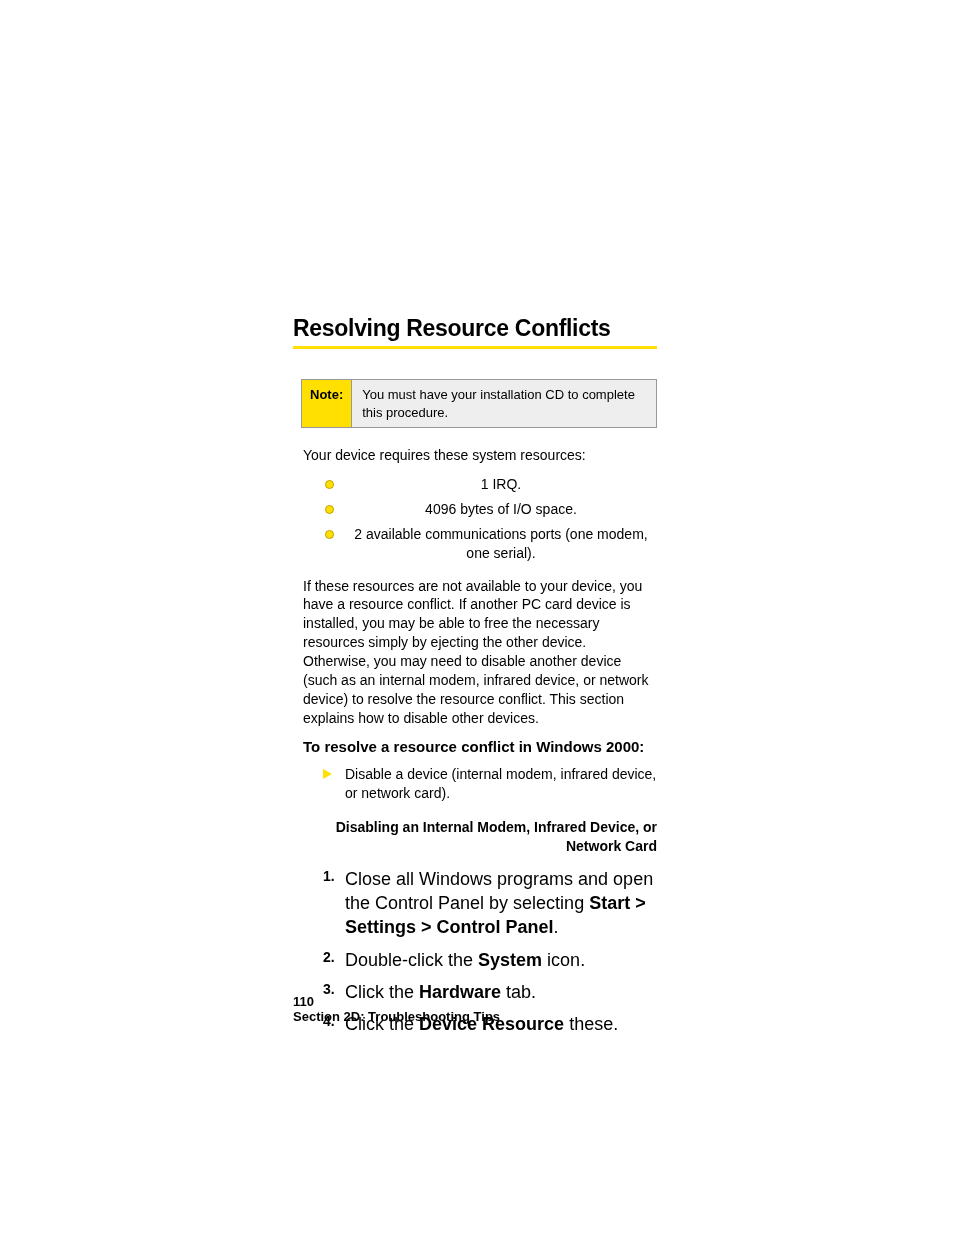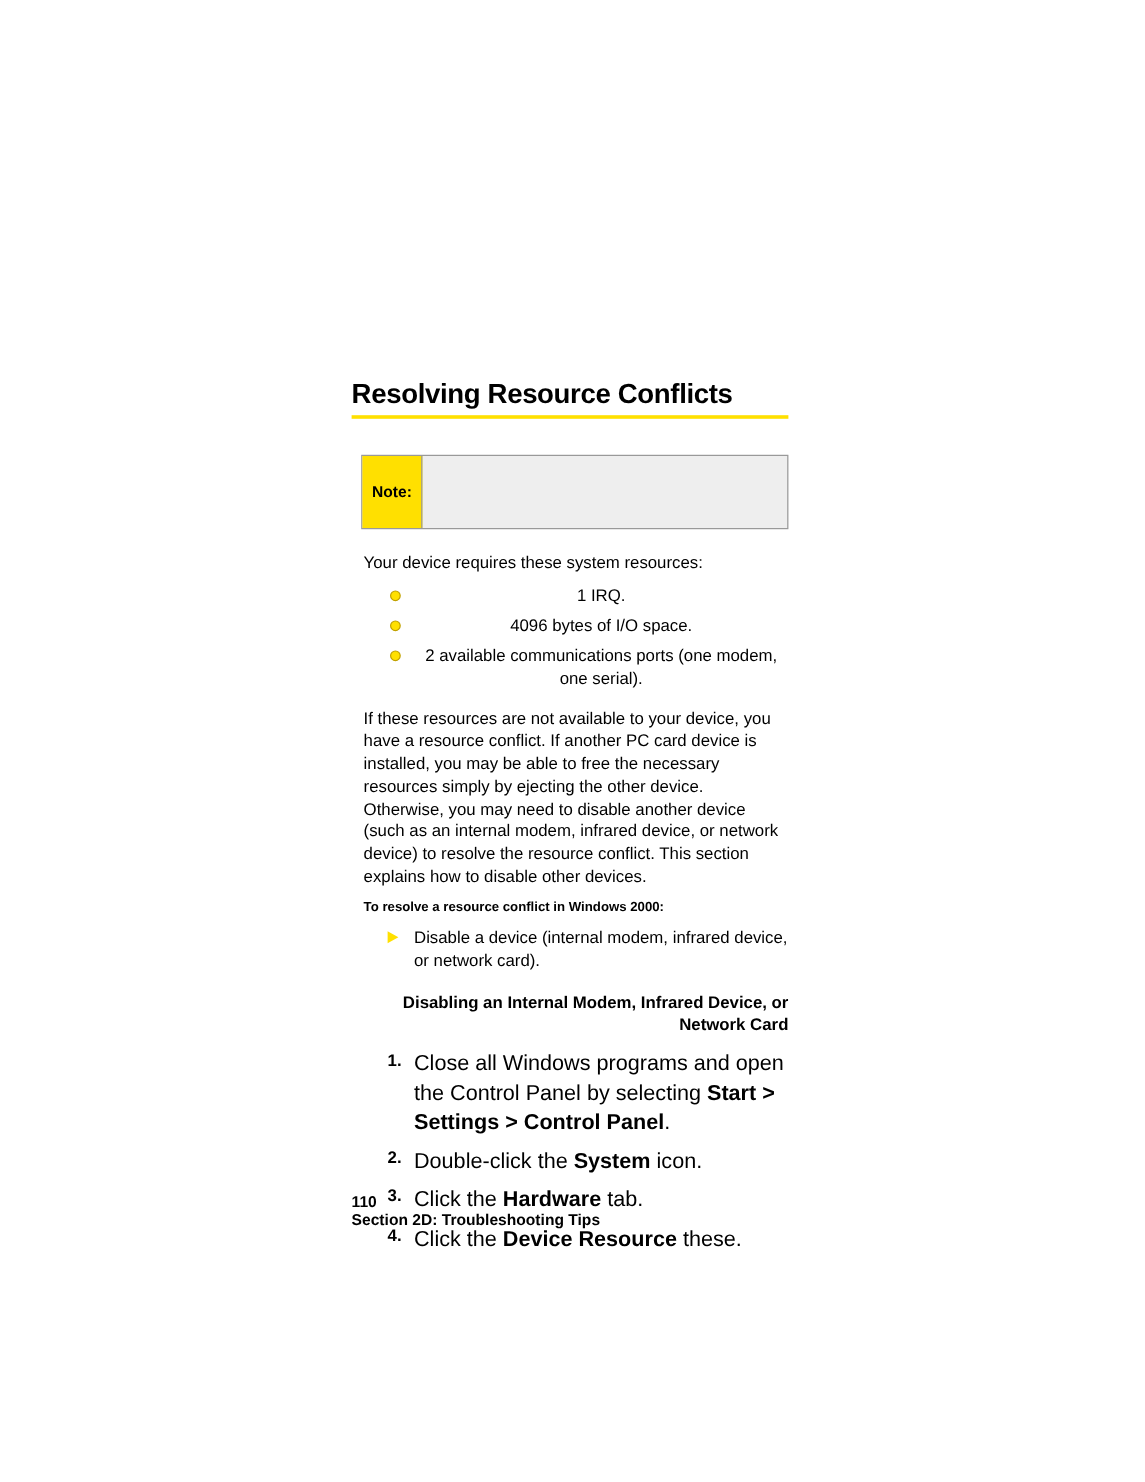--- a/index.html
+++ b/index.html
@@ -40,21 +40,21 @@
     background: #eeeeee;
     display: flex;
     font-size: 13px;
     line-height: 1.35;
     margin-left: 8px;
     margin-bottom: 18px;
   }
   .note-label {
     background: #ffe000;
     font-weight: 700;
-    padding: 21px 8px;
+    padding: 6px 8px;
     border-right: 1px solid #999;
     white-space: nowrap;
   }
   .note-text {
     padding: 6px 10px;
     flex: 1;
   }
   p.body {
     font-size: 14px;
     line-height: 1.35;
@@ -84,21 +84,21 @@
     background: #ffe000;
     border: 1px solid #c0a000;
   }
   h2.subheading {
     font-size: 17px;
     font-weight: 700;
     margin: 20px 0 12px 10px;
     color: #000;
   }
   .bold-lead {
-    font-size: 11px;
+    font-size: 15px;
     font-weight: 700;
     margin: 0 0 10px 10px;
   }
   ul.arrow {
     list-style: none;
     padding: 0;
     margin: 0 0 16px 30px;
   }
   ul.arrow li {
     position: relative;
@@ -163,20 +163,21 @@
 <body>
 
 <div class="page">
   <div class="content">
 
     <h1 class="section-title">Resolving Resource Conflicts</h1>
     <div class="title-rule"></div>
 
     <div class="note-box">
       <div class="note-label">Note:</div>
+      <div class="note-text">You must have your installation CD to complete this procedure.</div>
     </div>
 
     <p class="body">Your device requires these system resources:</p>
 
     <ul class="bullets">
       <li>1 IRQ.</li>
       <li>4096 bytes of I/O space.</li>
       <li>2 available communications ports (one modem, one serial).</li>
     </ul>
 

